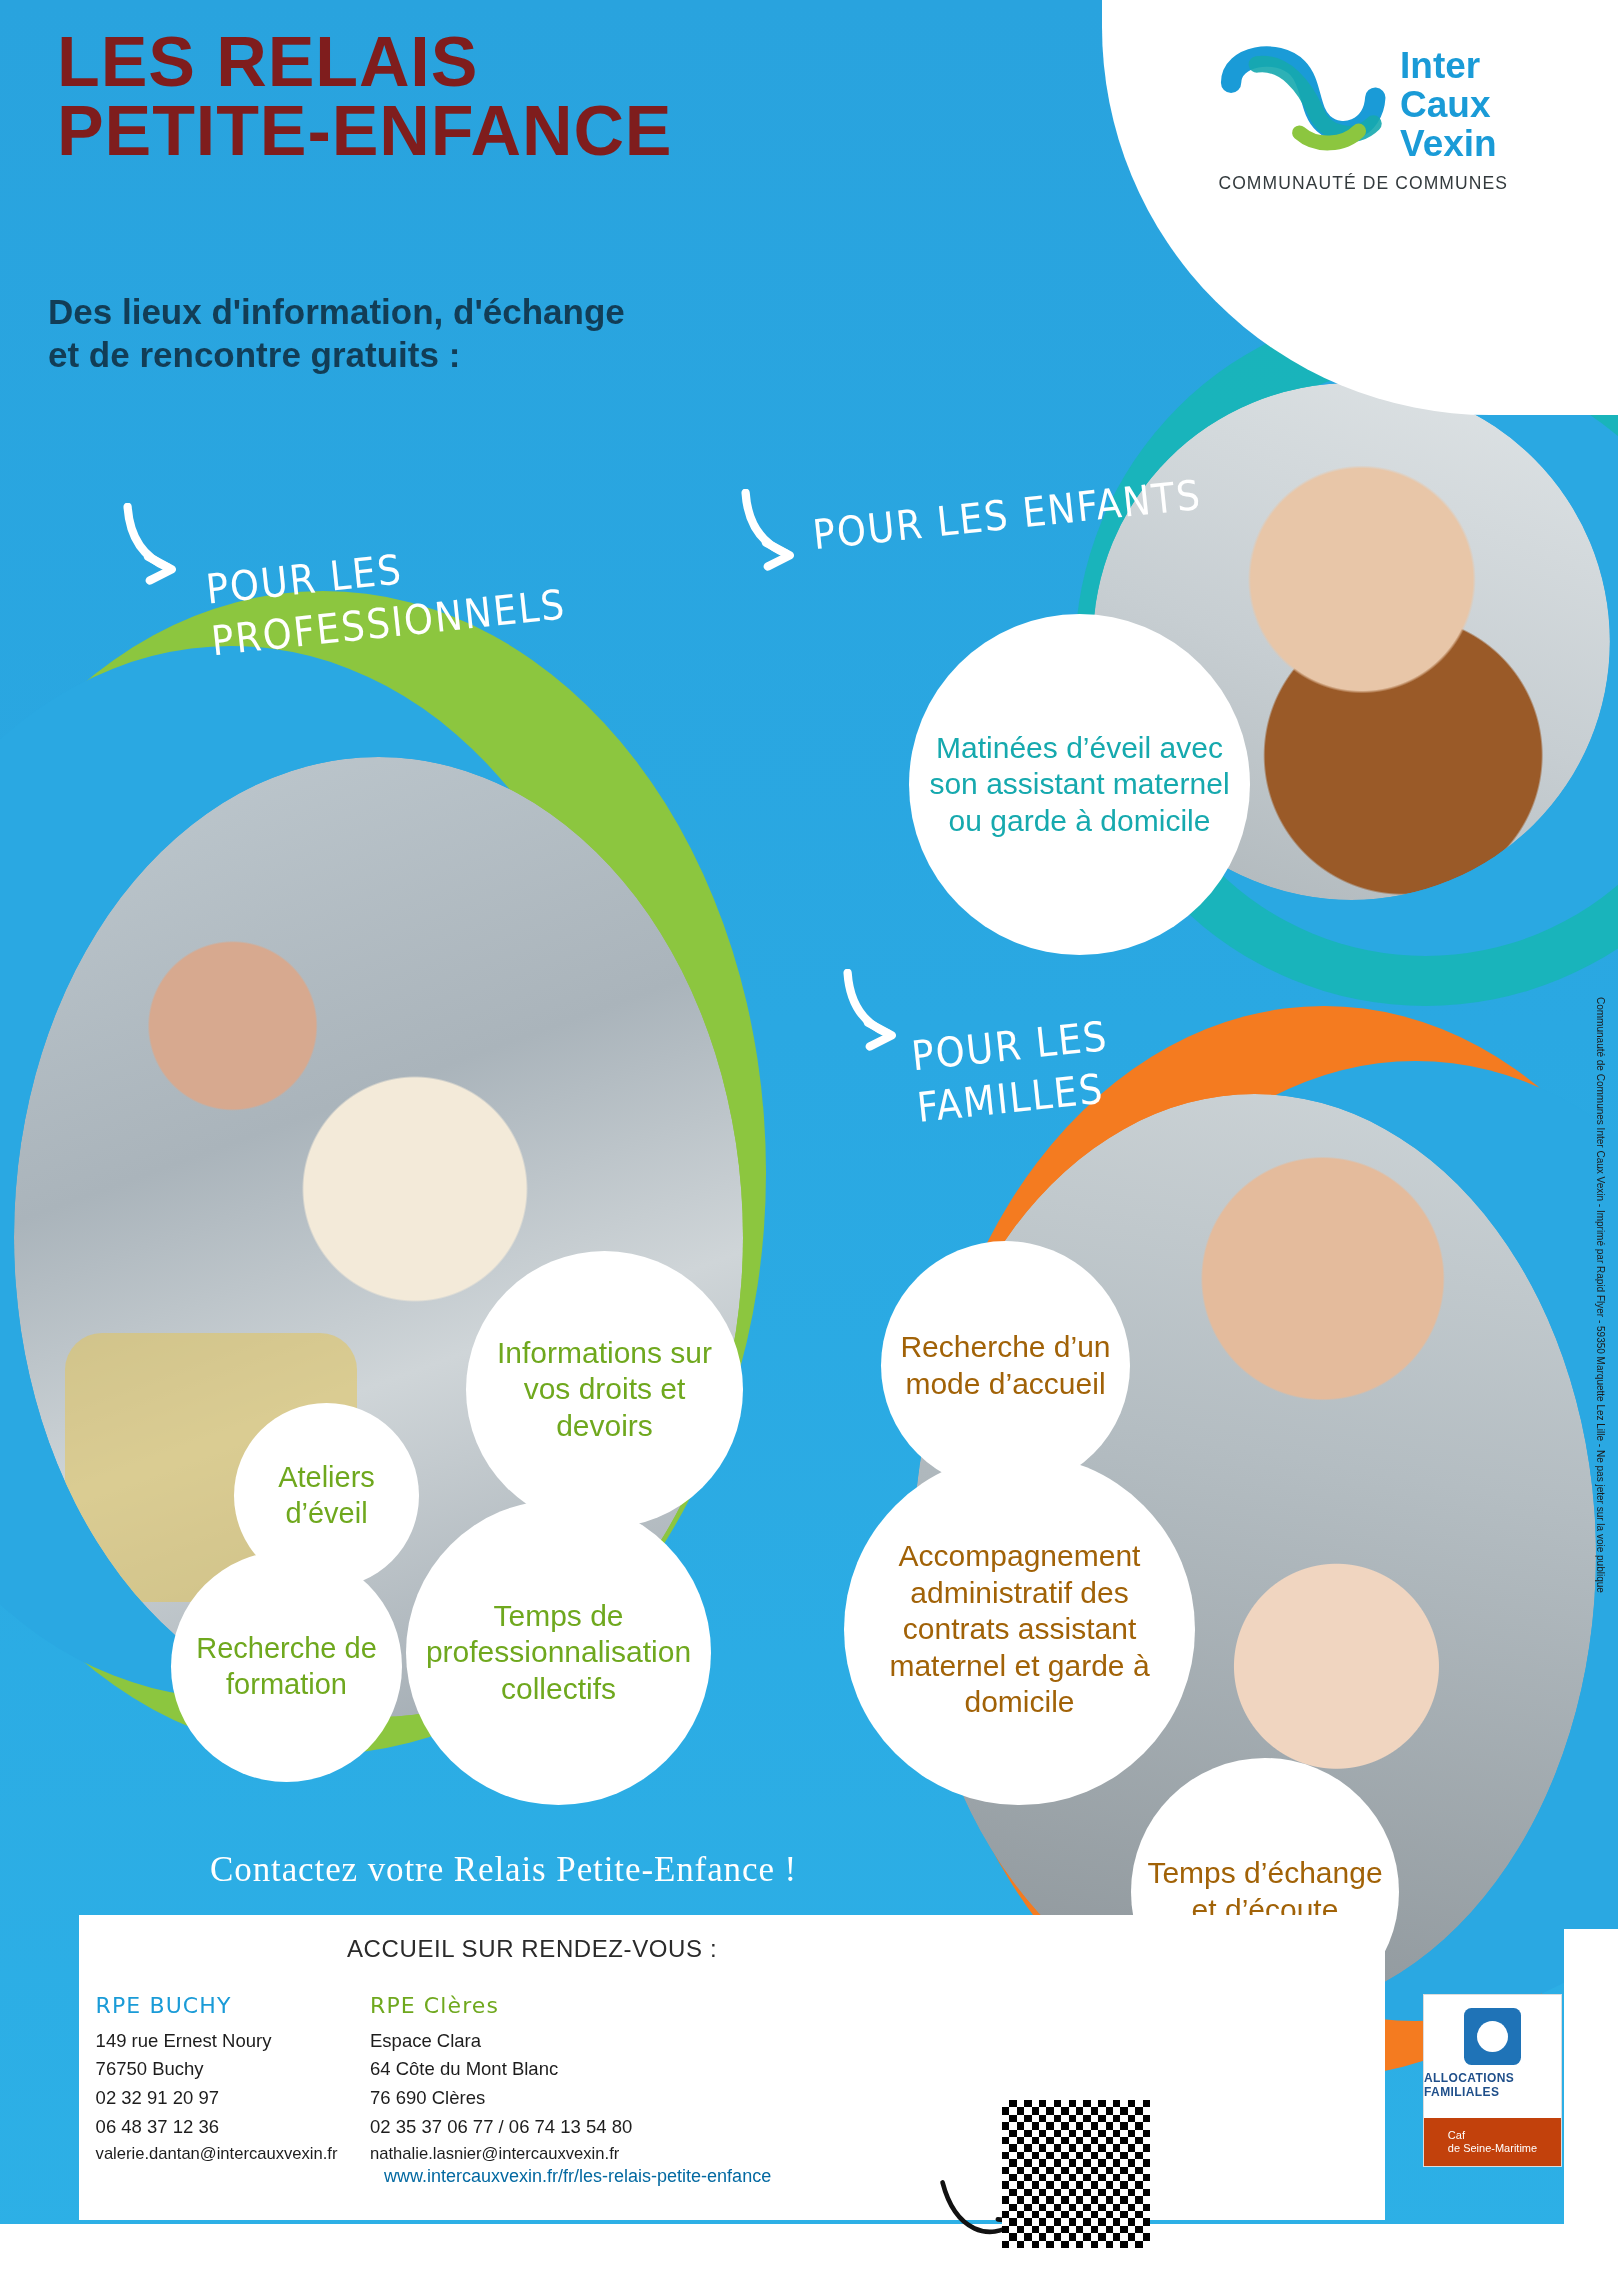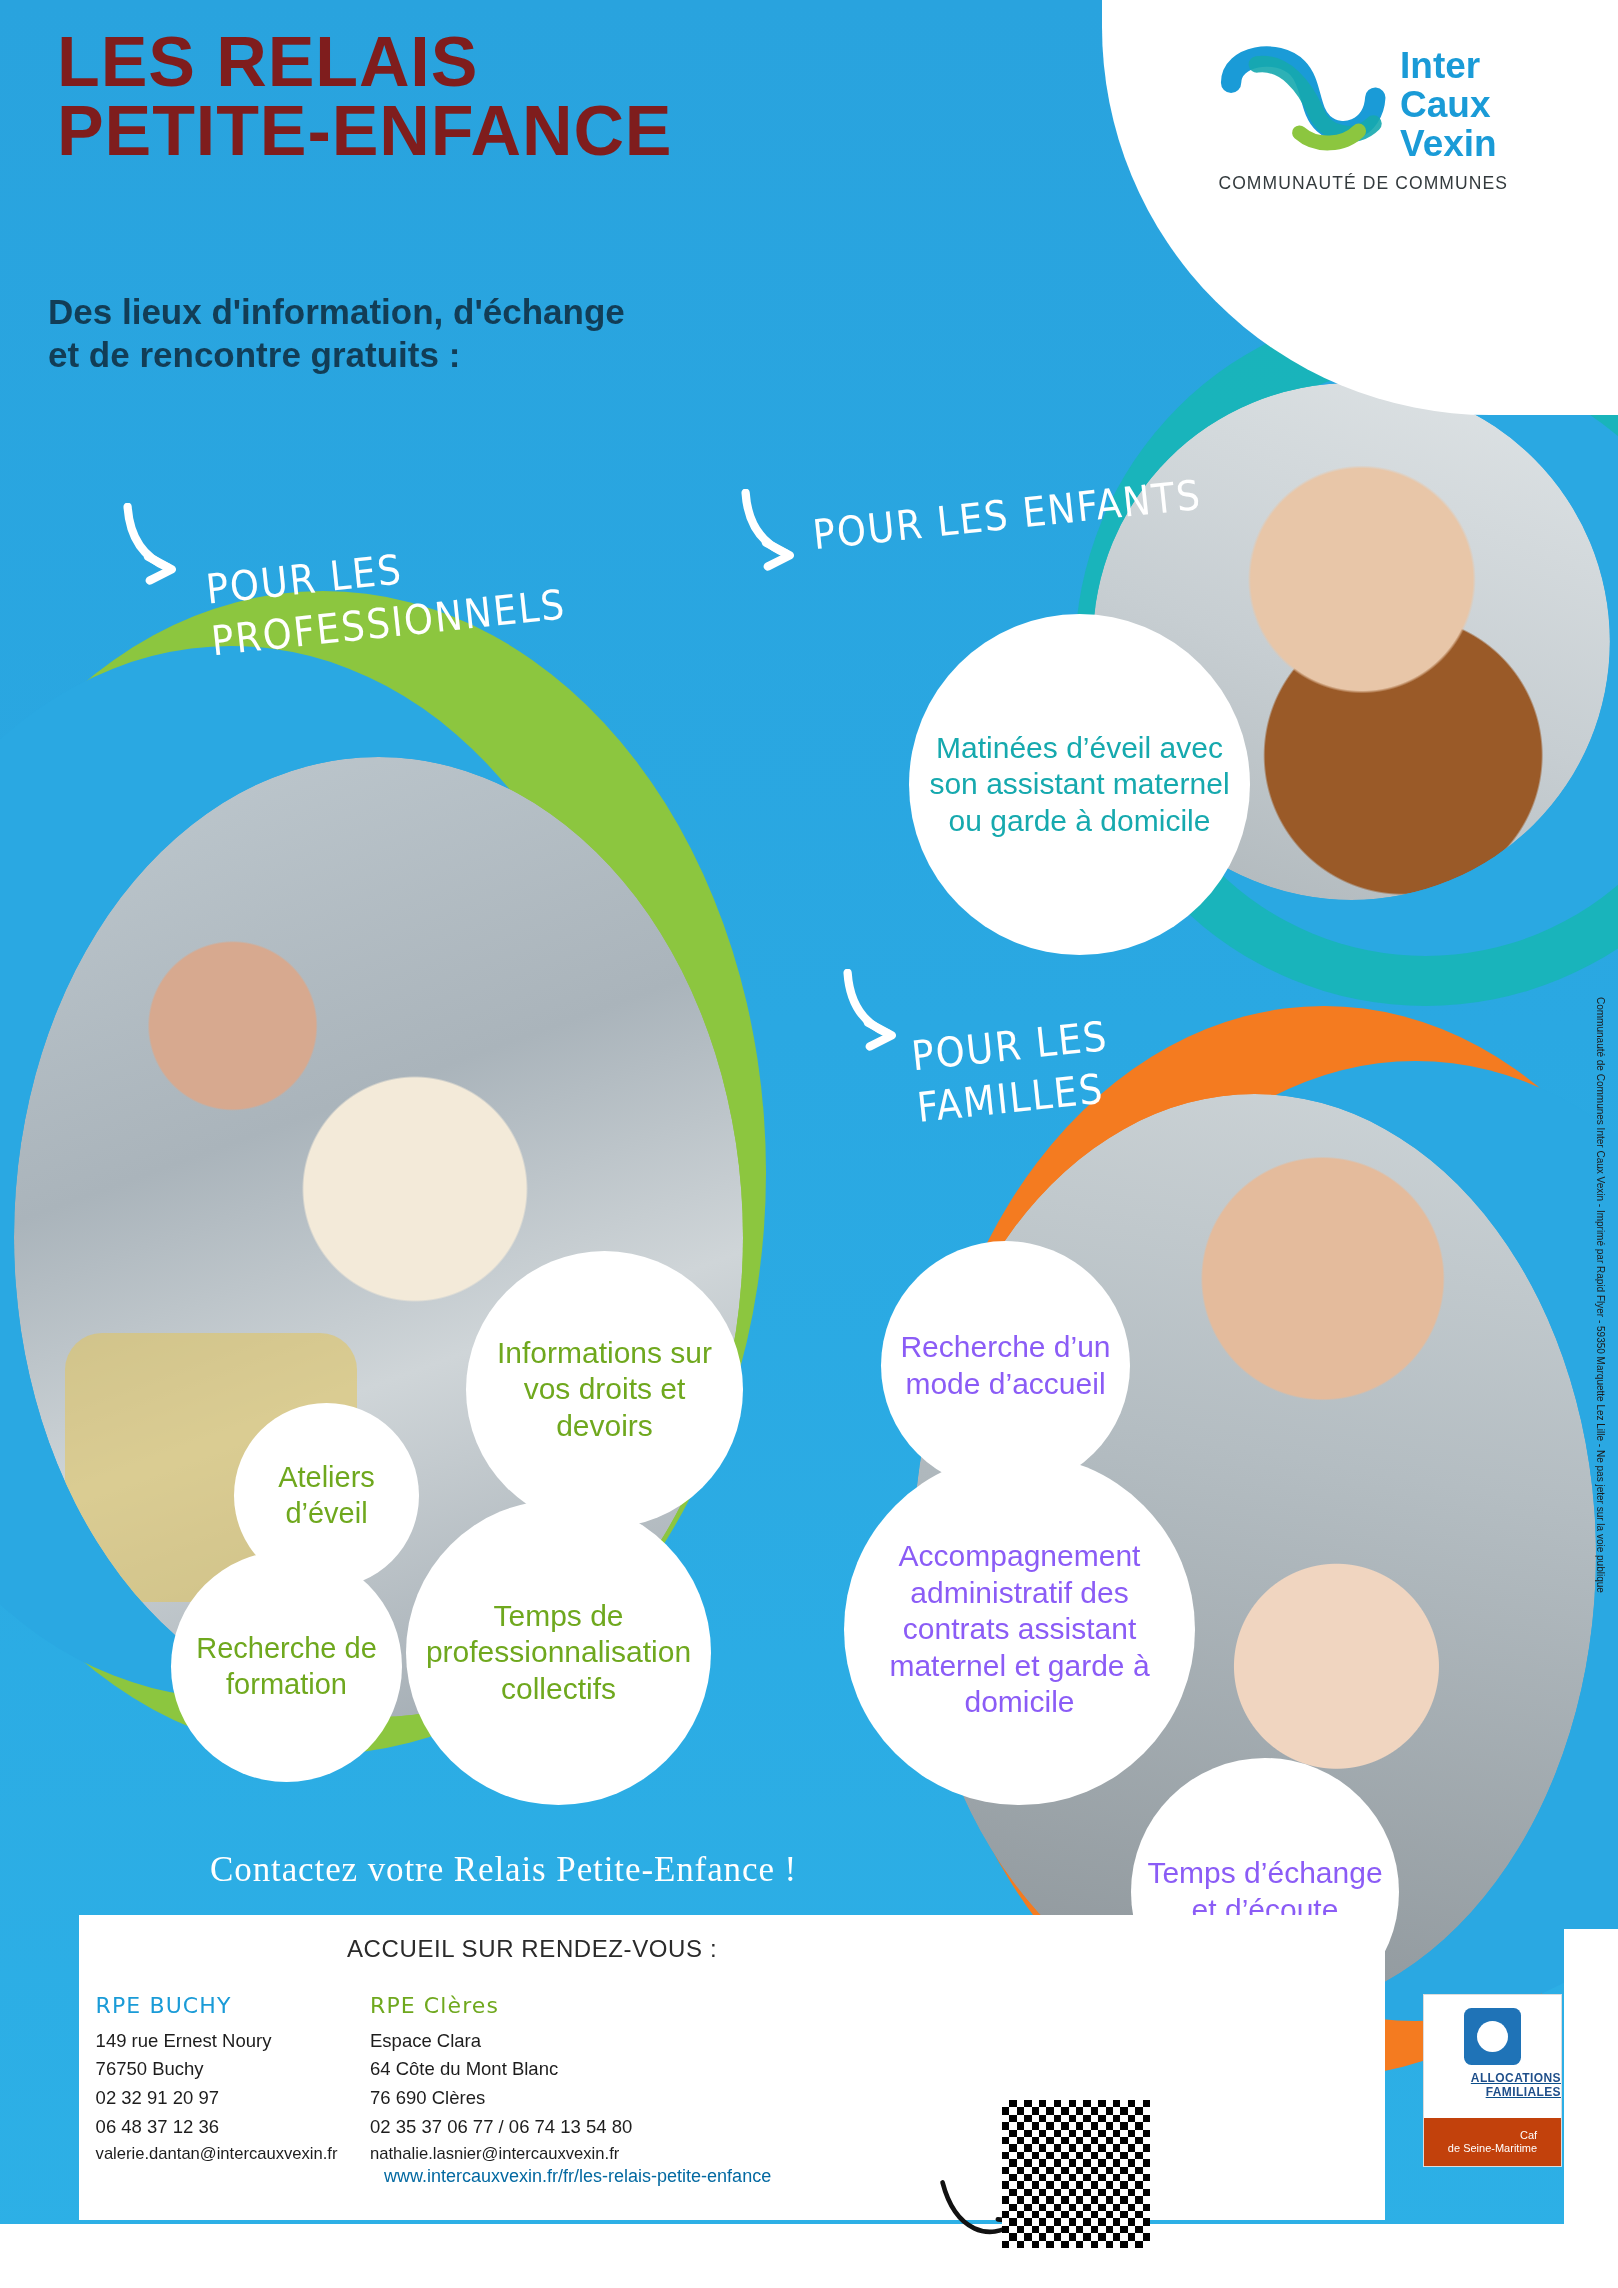--- a/index.html
+++ b/index.html
@@ -241,21 +241,21 @@
     display: flex;
     align-items: center;
     justify-content: center;
     text-align: center;
     line-height: 1.22;
     padding: 9.2px;
     box-sizing: border-box;
   }
   .b-green { color: #6fa81e; }
   .b-teal { color: #16a9ae; }
-  .b-orange { color: #8b5cf6; }
+  .b-orange { color: #a16207; }
 
   .bub-ateliers   { left: 234px;  top: 1403px; width: 185px; height: 185px; font-size: 29px; }
   .bub-formation  { left: 171px;  top: 1551px; width: 231px; height: 231px; font-size: 29px; }
   .bub-temps-pro  { left: 406px;  top: 1500px; width: 305px; height: 305px; font-size: 30px; }
   .bub-infos      { left: 466px;  top: 1251px; width: 277px; height: 277px; font-size: 30px; }
 
   .bub-matinees   { left: 909px;  top: 614px;  width: 341px; height: 341px; font-size: 30px; }
 
   .bub-recherche-fam { left: 881px; top: 1241px; width: 249px; height: 249px; font-size: 30px; }
   .bub-accompagnement{ left: 844px; top: 1454px; width: 351px; height: 351px; font-size: 30px; }
@@ -337,24 +337,23 @@
   }
 
   .caf {
     position: absolute;
     right: 57px;
     top: 1994px;
     width: 137px;
     height: 171px;
     background: #ffffff;
     border: 0.9px solid #dcdcdc;
-    text-align: right;
+    text-align: left;
     font-size: 11px;
     color: #0a4e8a;
-    text-decoration: underline;
   }
   .caf-mark {
     width: 57px;
     height: 57px;
     margin: 13px auto 5.5px;
     border-radius: 7.4px;
     background: #1f73b7;
     position: relative;
   }
   .caf-mark::after {

